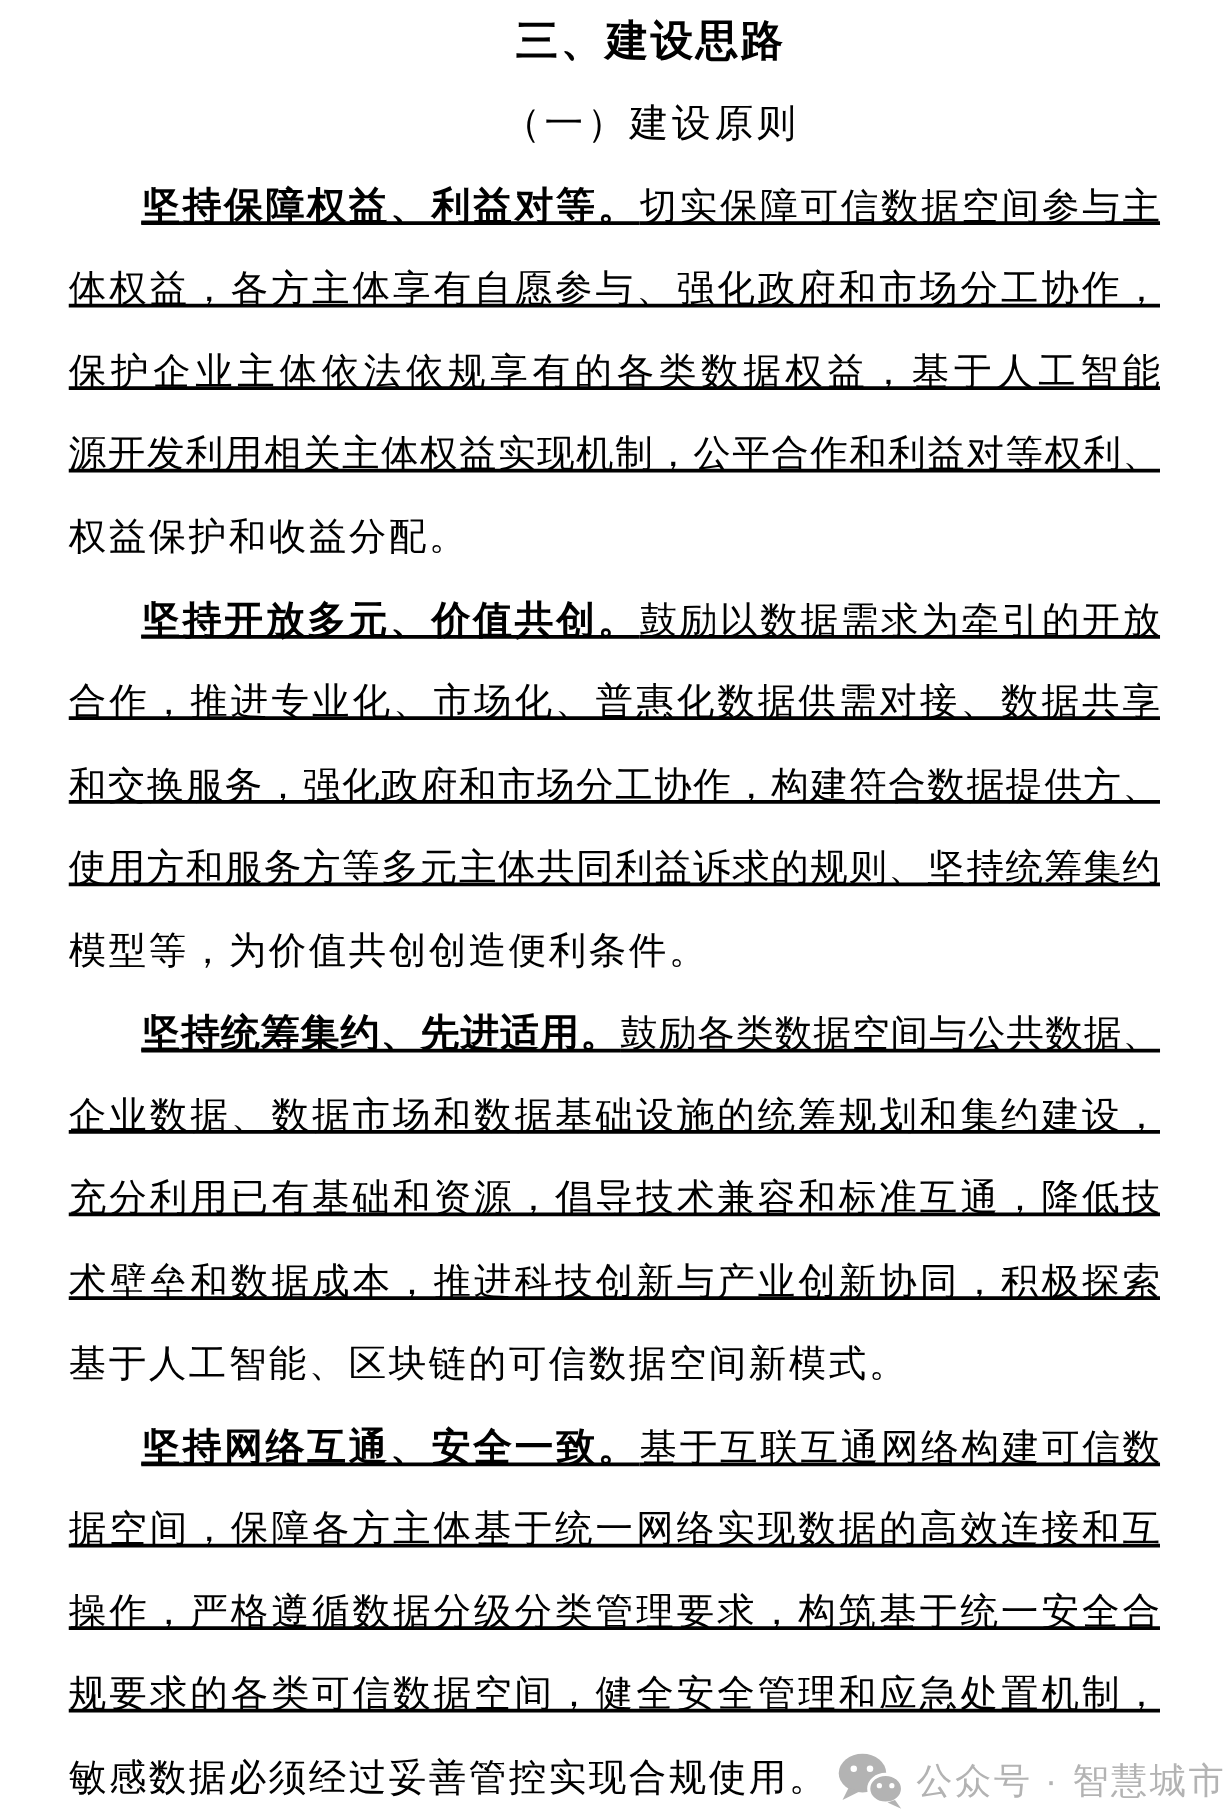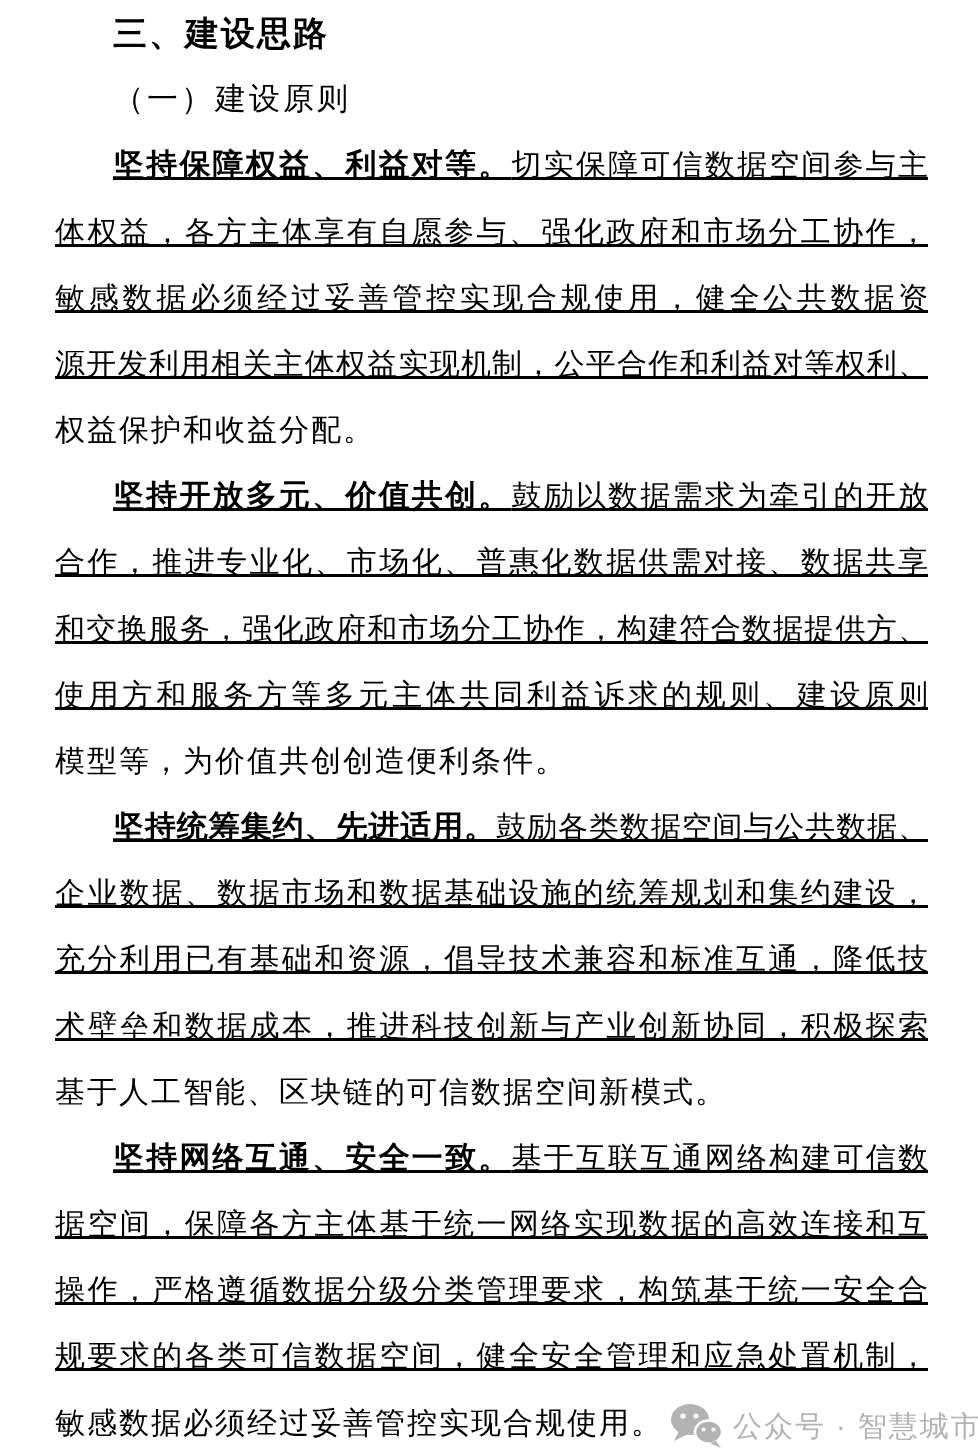--- a/index.html
+++ b/index.html
@@ -33,21 +33,21 @@
     overflow: visible;
   }
   .row.just {
     white-space: normal;
     text-align: justify;
     text-align-last: justify;
     -moz-text-align-last: justify;
     letter-spacing: 0px;
     text-decoration: underline;
   }
-  .indent { padding-left: 58px; }
+  .indent { padding-left: 58px; text-align: center; }
   .heading {
     font-family: "Liberation Sans", "DejaVu Sans", sans-serif;
     font-weight: bold;
     font-size: 34px;
     letter-spacing: 2px;
   }
   .subheading {
     font-size: 31px;
     letter-spacing: 3px;
   }
@@ -83,28 +83,28 @@
     <div class="row indent">
       <span class="heading">三、建设思路</span>
     </div>
 
     <div class="row indent">
       <span class="subheading">（一）建设原则</span>
     </div>
 
     <div class="row just indent"><span class="lead">坚持保障权益、利益对等。</span><span>切实保障可信数据空间参与主</span></div>
     <div class="row just">体权益，各方主体享有自愿参与、强化政府和市场分工协作，</div>
-    <div class="row just">敏感数据必须经过妥善管控实现合规使用，健全公共数据资</div>
+    <div class="row just">保护企业主体依法依规享有的各类数据权益，基于人工智能</div>
     <div class="row just">源开发利用相关主体权益实现机制，公平合作和利益对等权利、</div>
     <div class="row">权益保护和收益分配。</div>
 
     <div class="row just indent"><span class="lead">坚持开放多元、价值共创。</span><span>鼓励以数据需求为牵引的开放</span></div>
     <div class="row just">合作，推进专业化、市场化、普惠化数据供需对接、数据共享</div>
     <div class="row just">和交换服务，强化政府和市场分工协作，构建符合数据提供方、</div>
-    <div class="row just">使用方和服务方等多元主体共同利益诉求的规则、建设原则</div>
+    <div class="row just">使用方和服务方等多元主体共同利益诉求的规则、坚持统筹集约</div>
     <div class="row">模型等，为价值共创创造便利条件。</div>
 
     <div class="row just indent"><span class="lead">坚持统筹集约、先进适用。</span><span>鼓励各类数据空间与公共数据、</span></div>
     <div class="row just">企业数据、数据市场和数据基础设施的统筹规划和集约建设，</div>
     <div class="row just">充分利用已有基础和资源，倡导技术兼容和标准互通，降低技</div>
     <div class="row just">术壁垒和数据成本，推进科技创新与产业创新协同，积极探索</div>
     <div class="row">基于人工智能、区块链的可信数据空间新模式。</div>
 
     <div class="row just indent"><span class="lead">坚持网络互通、安全一致。</span><span>基于互联互通网络构建可信数</span></div>
     <div class="row just">据空间，保障各方主体基于统一网络实现数据的高效连接和互</div>

